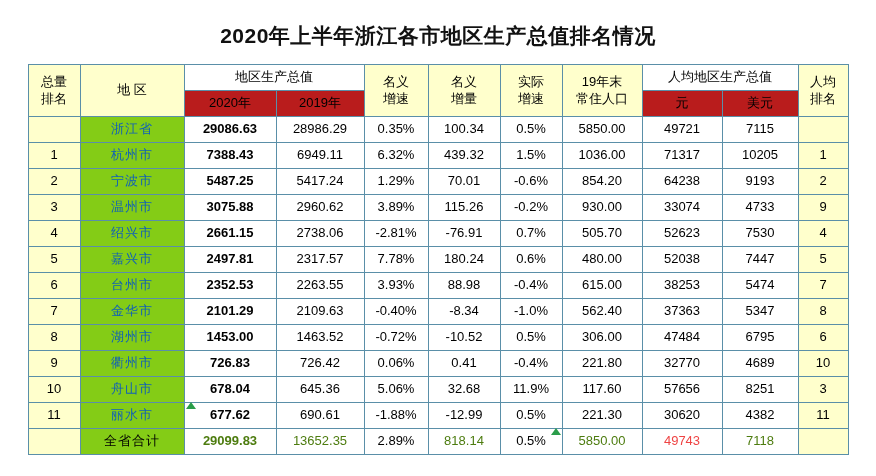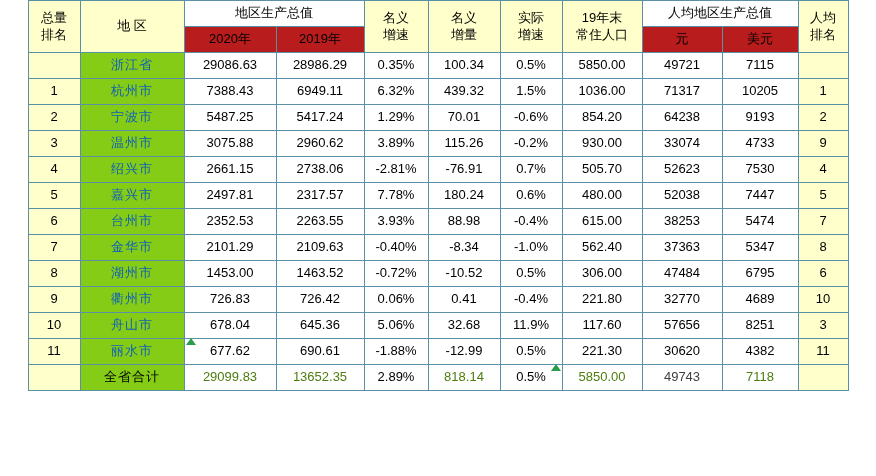--- a/index.html
+++ b/index.html
@@ -81,21 +81,21 @@
   td.region.plain {
     color: #000;
   }
   td.num {
     text-align: right;
     padding-right: 7px;
     font-size: 13px;
     font-family: "Liberation Sans", sans-serif;
   }
   td.num.bold {
-    font-weight: 400;
+    font-weight: 700;
   }
   td.pct {
     text-align: right;
     padding-right: 8px;
     font-size: 13px;
   }
   td.hasmark {
     position: relative;
   }
   td.hasmark .tri {
@@ -105,28 +105,29 @@
     width: 0;
     height: 0;
     border-left: 5px solid transparent;
     border-right: 5px solid transparent;
     border-bottom: 7px solid #2a9d4a;
   }
   tr.lastrow td.num {
     color: #4d7c0f;
   }
   tr.lastrow td.faint {
-    color: #404040;
+    color: #ef4444;
   }
 </style>
 </head>
 <body>
 
 <div class="page">
 
+  <div class="title">2020年上半年浙江各市地区生产总值排名情况</div>
 
   <div class="table-wrap">
     <table class="main">
       <colgroup>
         <col style="width:52px">
         <col style="width:104px">
         <col style="width:92px">
         <col style="width:88px">
         <col style="width:64px">
         <col style="width:72px">

